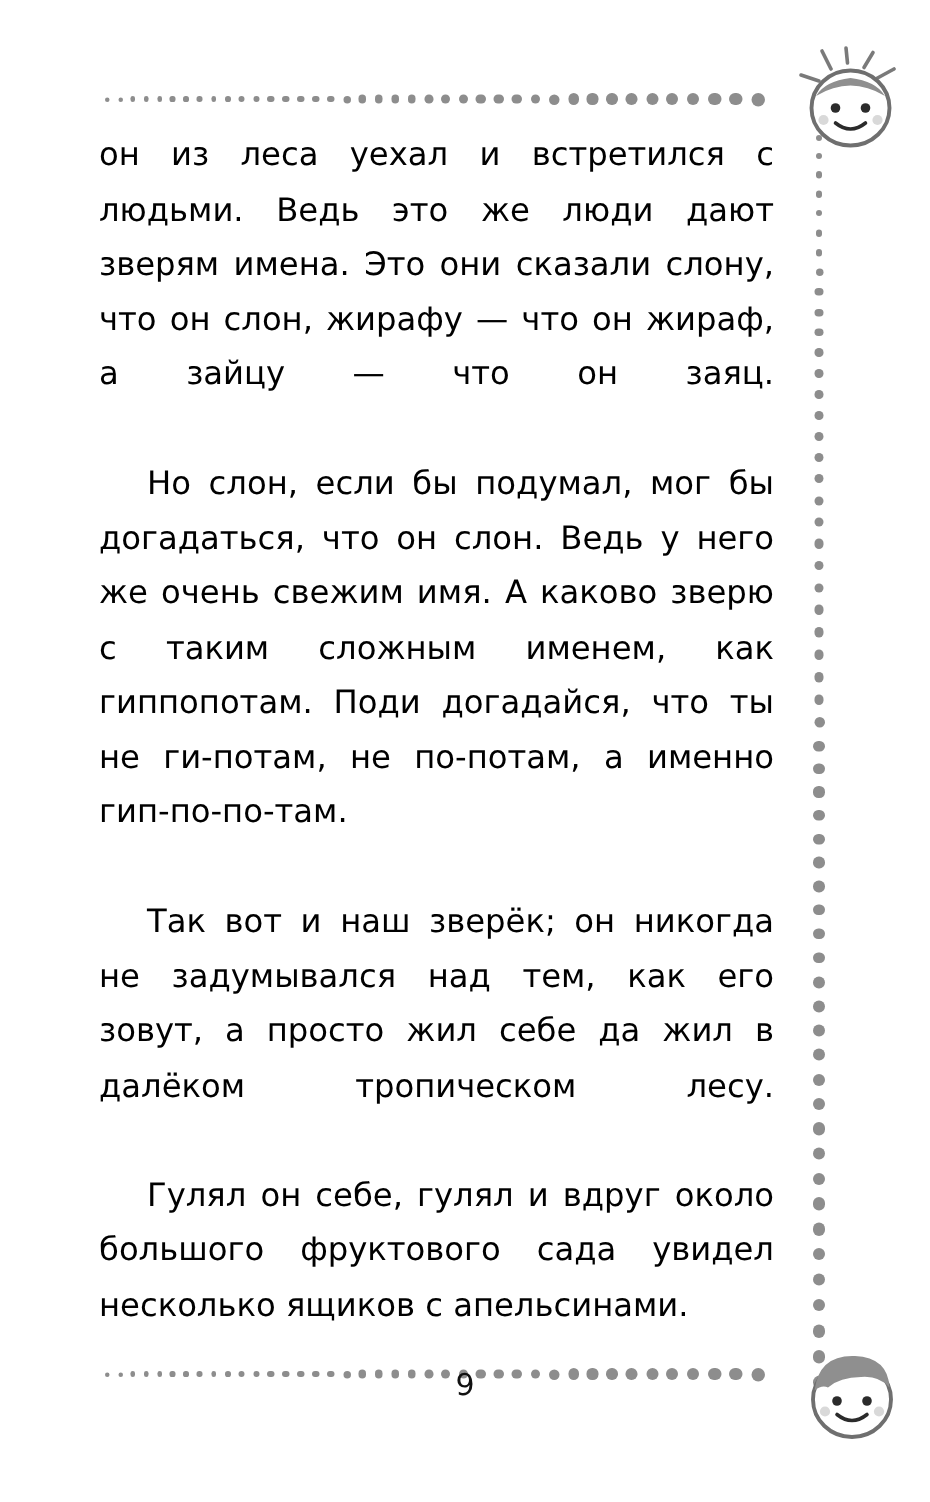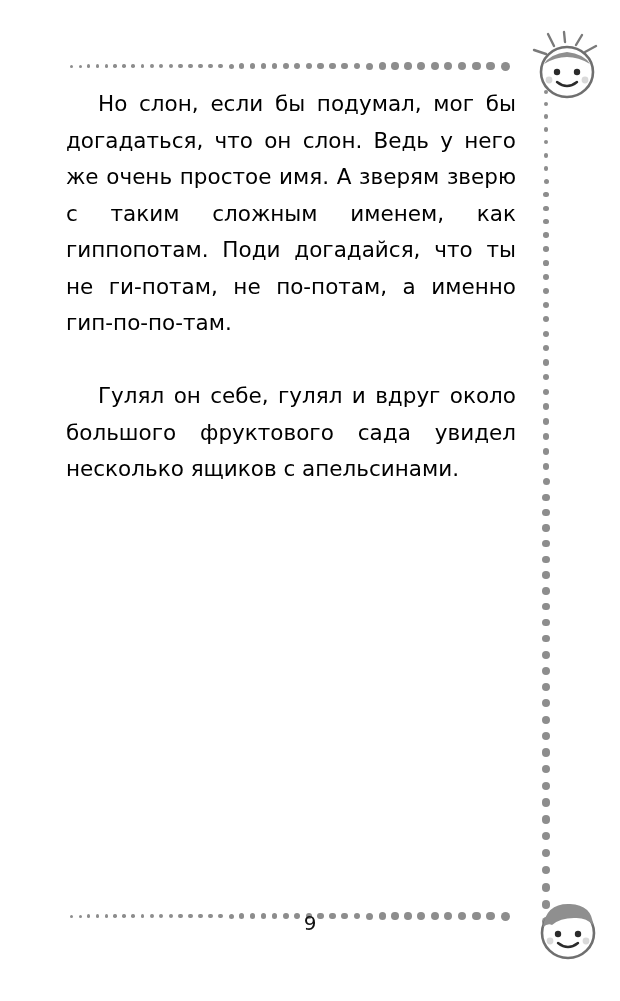--- a/index.html
+++ b/index.html
@@ -281,21 +281,23 @@
     <ellipse cx="43" cy="42" rx="26" ry="25" fill="#ffffff" stroke="#6f6f6f" stroke-width="2.6"></ellipse>
     <path d="M20 34 Q43 20 66 34 Q60 24 43 22 Q26 24 20 34 Z" fill="#8f8f8f"></path>
     <circle cx="33" cy="42" r="3.2" fill="#2b2b2b"></circle>
     <circle cx="53" cy="42" r="3.2" fill="#2b2b2b"></circle>
     <path d="M33 52 Q43 60 53 52" fill="none" stroke="#2b2b2b" stroke-width="2.4" stroke-linecap="round"></path>
     <circle cx="25" cy="50" r="3.4" fill="#d9d9d9"></circle>
     <circle cx="61" cy="50" r="3.4" fill="#d9d9d9"></circle>
   </svg>
 
   <div class="text-col" id="body">
-      <p>Но слон, если бы подумал, мог бы догадаться, что он слон. Ведь у него же очень простое имя. А зверям зверю с таким сложным именем, как гиппопотам. Поди догадайся, что ты не ги-потам, не по-потам, а именно гип-по-по-там.</p>
+      <p class="first">он из леса уехал и встретился с людьми. Ведь это же люди дают зверям имена. Это они сказали слону, что он слон, жирафу — что он жираф, а зайцу — что он заяц.</p>
+      <p>Но слон, если бы подумал, мог бы догадаться, что он слон. Ведь у него же очень свежим имя. А каково зверю с таким сложным именем, как гиппопотам. Поди догадайся, что ты не ги-потам, не по-потам, а именно гип-по-по-там.</p>
+      <p>Так вот и наш зверёк; он никогда не задумывался над тем, как его зовут, а просто жил себе да жил в далёком тропическом лесу.</p>
       <p class="ragged">Гулял он себе, гулял и вдруг около большого фруктового сада увидел несколько ящиков с апельсинами.</p>
     </div>
 
   <div class="page-number">9</div>
 
   <svg class="deco-boy" viewBox="0 0 86 76">
     <ellipse cx="44" cy="46" rx="26" ry="25" fill="#ffffff" stroke="#6f6f6f" stroke-width="2.6"></ellipse>
     <path d="M19 40 Q22 16 46 17 Q68 18 69 38 Q62 30 50 31 Q36 31 28 38 Q24 36 19 40 Z" fill="#8f8f8f"></path>
     <circle cx="34" cy="47" r="3.2" fill="#2b2b2b"></circle>
     <circle cx="54" cy="47" r="3.2" fill="#2b2b2b"></circle>

